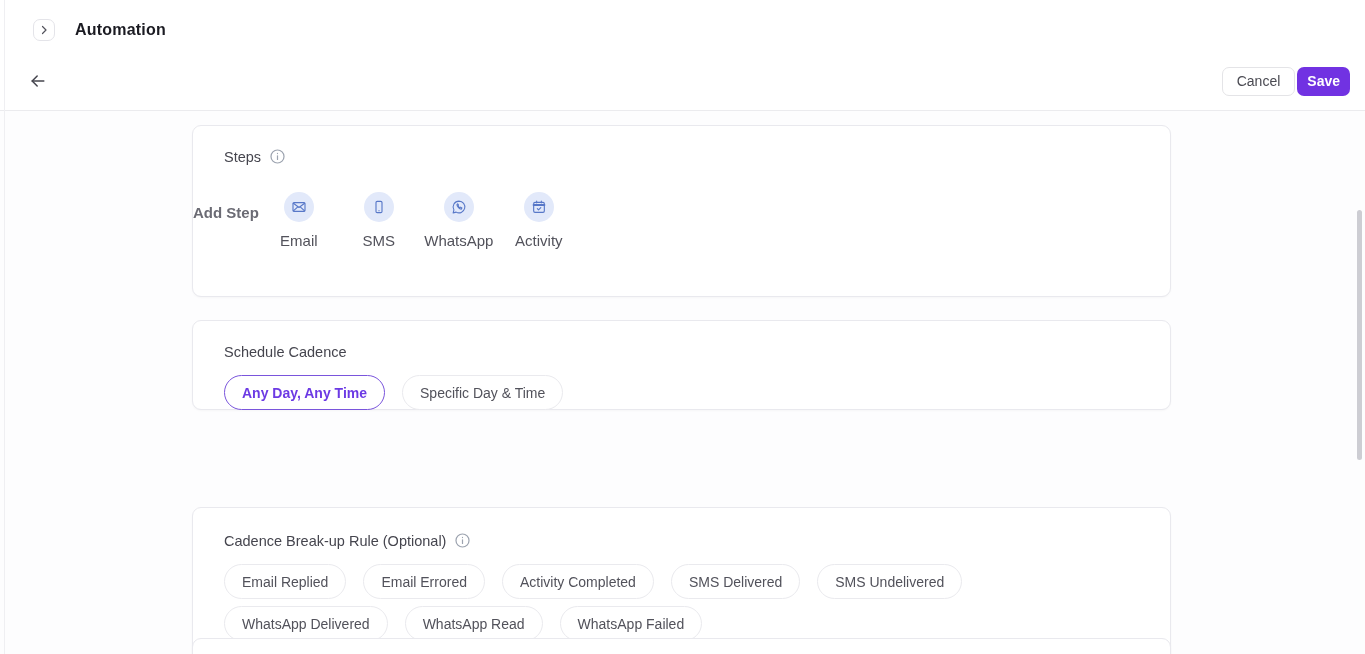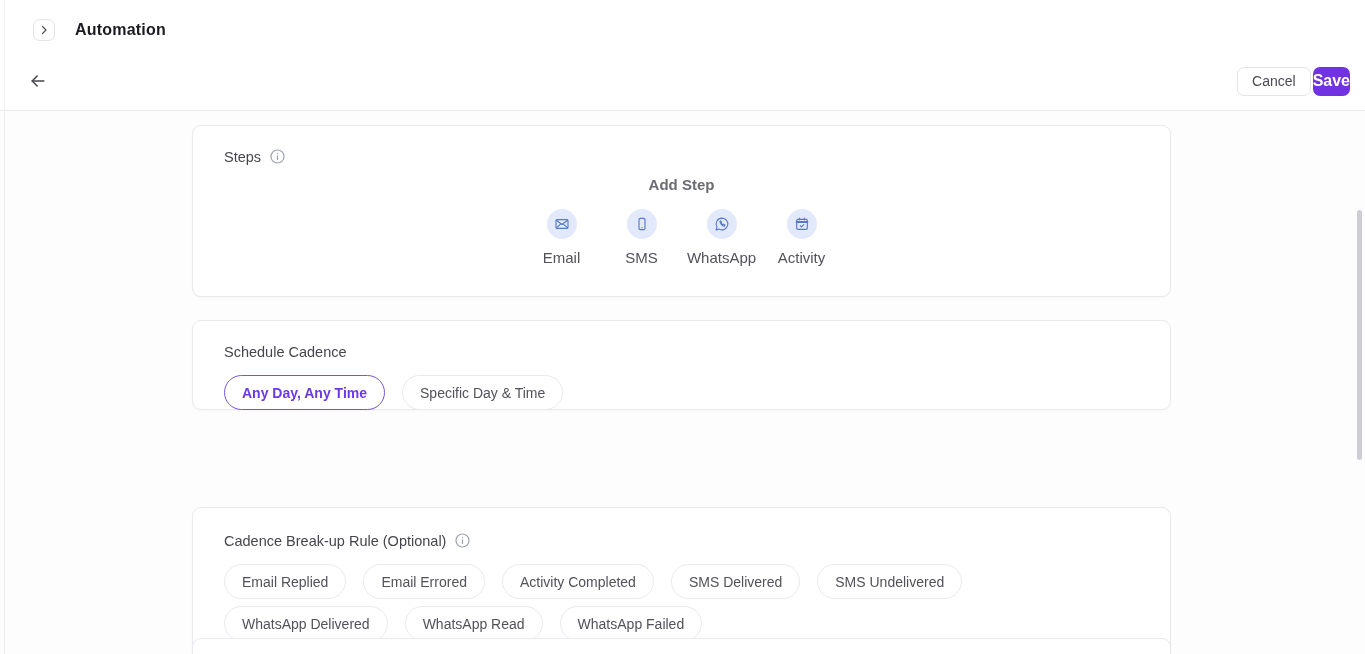--- a/index.html
+++ b/index.html
@@ -42,22 +42,22 @@
     color:#45454e; cursor:pointer; display:flex; align-items:center; justify-content:center;
   }
   .back-btn svg { width:20px; height:20px; }
   .toolbar-actions { margin-left:auto; margin-right:15px; display:flex; gap:2px; align-items:center; }
   .btn-cancel {
     height:29px; padding:0 14px; background:#fff;
     border:1px solid #e4e4e7; border-radius:7px;
     font-family:inherit; font-size:14px; color:#4a4a52; cursor:pointer;
   }
   .btn-save {
-    height:29px; padding:0 0; border:none; border-radius:7px;
-    font-family:inherit; font-size:16px; font-weight:600; color:#fff; cursor:pointer;
+    height:29px; padding:0 10px; border:none; border-radius:7px;
+    font-family:inherit; font-size:14px; font-weight:600; color:#fff; cursor:pointer;
     background:#7132e2;
   }
   
   .content {
     position:absolute; top:111px; left:0; right:0; bottom:0;
     background:#fdfdfe; overflow:hidden;
   }
   .card {
     position:absolute; left:192px; width:979px;
     background:#fff; border:1px solid #e9e9ee; border-radius:9px;
@@ -65,21 +65,21 @@
   }
   .card-title-row { display:flex; align-items:center; gap:8px; }
   .card-title { font-size:14.5px; color:#45454e; }
   .info-icon { width:17px; height:17px; color:#9ca3af; display:inline-flex; }
   .info-icon svg { width:17px; height:17px; }
 
   
   .card-steps { top:14px; height:172px; padding:22px 31px; }
   .add-step-area {
     position:absolute; left:0; right:0; top:50px;
-    display:flex; flex-direction:column; align-items:center;
+    display:flex; align-items:center;
   }
   .add-step-label { font-size:15px; font-weight:700; color:#6b6b74; }
   .step-options { display:flex; margin-top:16px; }
   .step-option {
     width:80px; display:flex; flex-direction:column; align-items:center;
     cursor:pointer;
   }
   .step-icon-circle {
     width:30px; height:30px; border-radius:50%;
     background:#e2e9fa; color:#5878c8;

